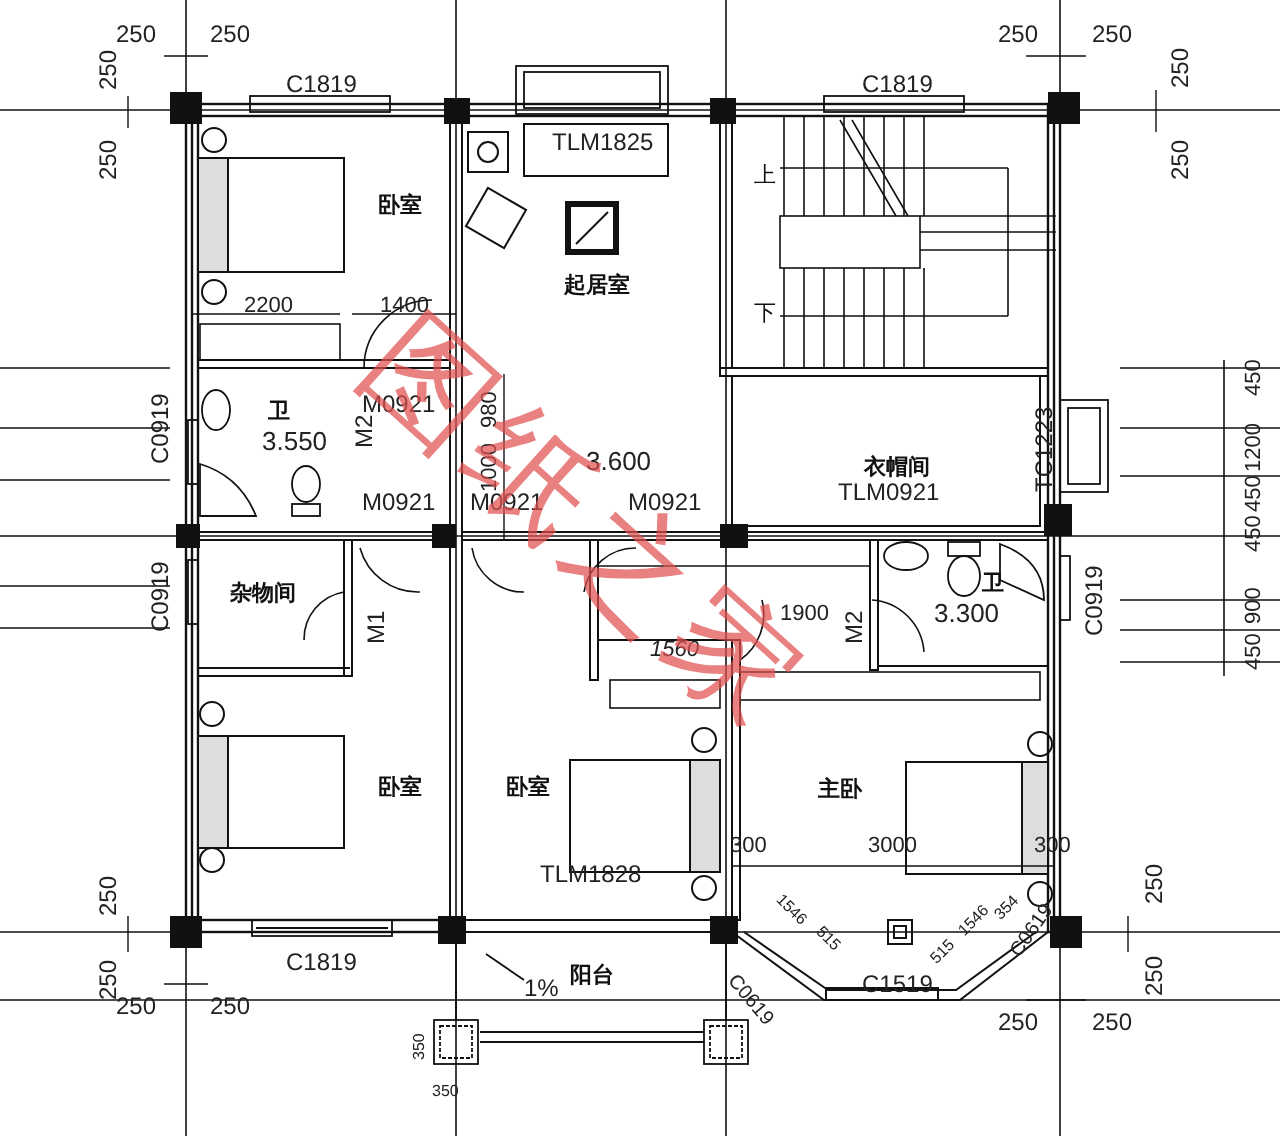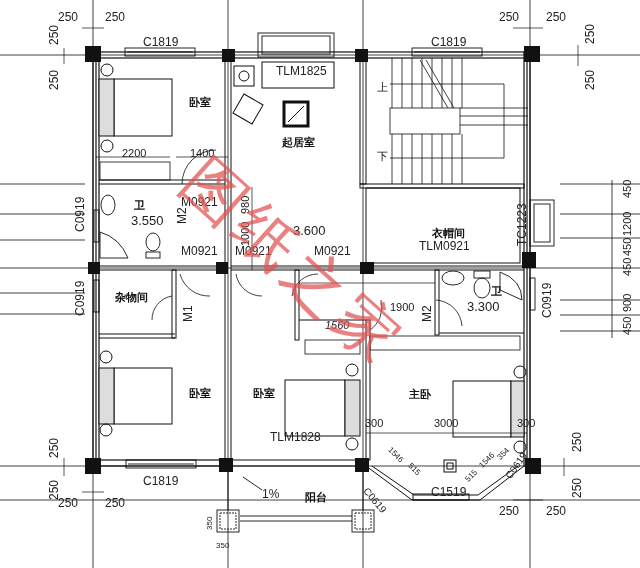--- a/index.html
+++ b/index.html
@@ -231,21 +231,21 @@
 
 <div class="lbl room" style="left:189px;top:97px;">卧室</div>
 <div class="lbl room" style="left:282px;top:137px;">起居室</div>
 <div class="lbl room" style="left:134px;top:200px;">卫</div>
 <div class="lbl room" style="left:115px;top:292px;font-family:Liberation Serif, serif;">杂物间</div>
 <div class="lbl room" style="left:189px;top:388px;">卧室</div>
 <div class="lbl room" style="left:253px;top:388px;">卧室</div>
 <div class="lbl room" style="left:432px;top:228px;">衣帽间</div>
 <div class="lbl room" style="left:491px;top:286px;">卫</div>
 <div class="lbl room" style="left:409px;top:389px;">主卧</div>
-<div class="lbl room" style="left:285px;top:492px;margin-left:20px;">阳台</div>
+<div class="lbl room" style="left:285px;top:482px;">阳台</div>
 <div class="lbl room" style="left:377px;top:82px;font-weight:normal;">上</div>
 <div class="lbl room" style="left:377px;top:151px;font-weight:normal;">下</div>
 
 <div class="lbl level" style="left:131px;top:214px;">3.550</div>
 <div class="lbl level" style="left:293px;top:205px;margin-top:19px;">3.600</div>
 <div class="lbl level" style="left:467px;top:300px;">3.300</div>
 
 <div class="lbl code" style="left:143px;top:36px;">C1819</div>
 <div class="lbl code" style="left:276px;top:65px;">TLM1825</div>
 <div class="lbl code" style="left:431px;top:36px;">C1819</div>

